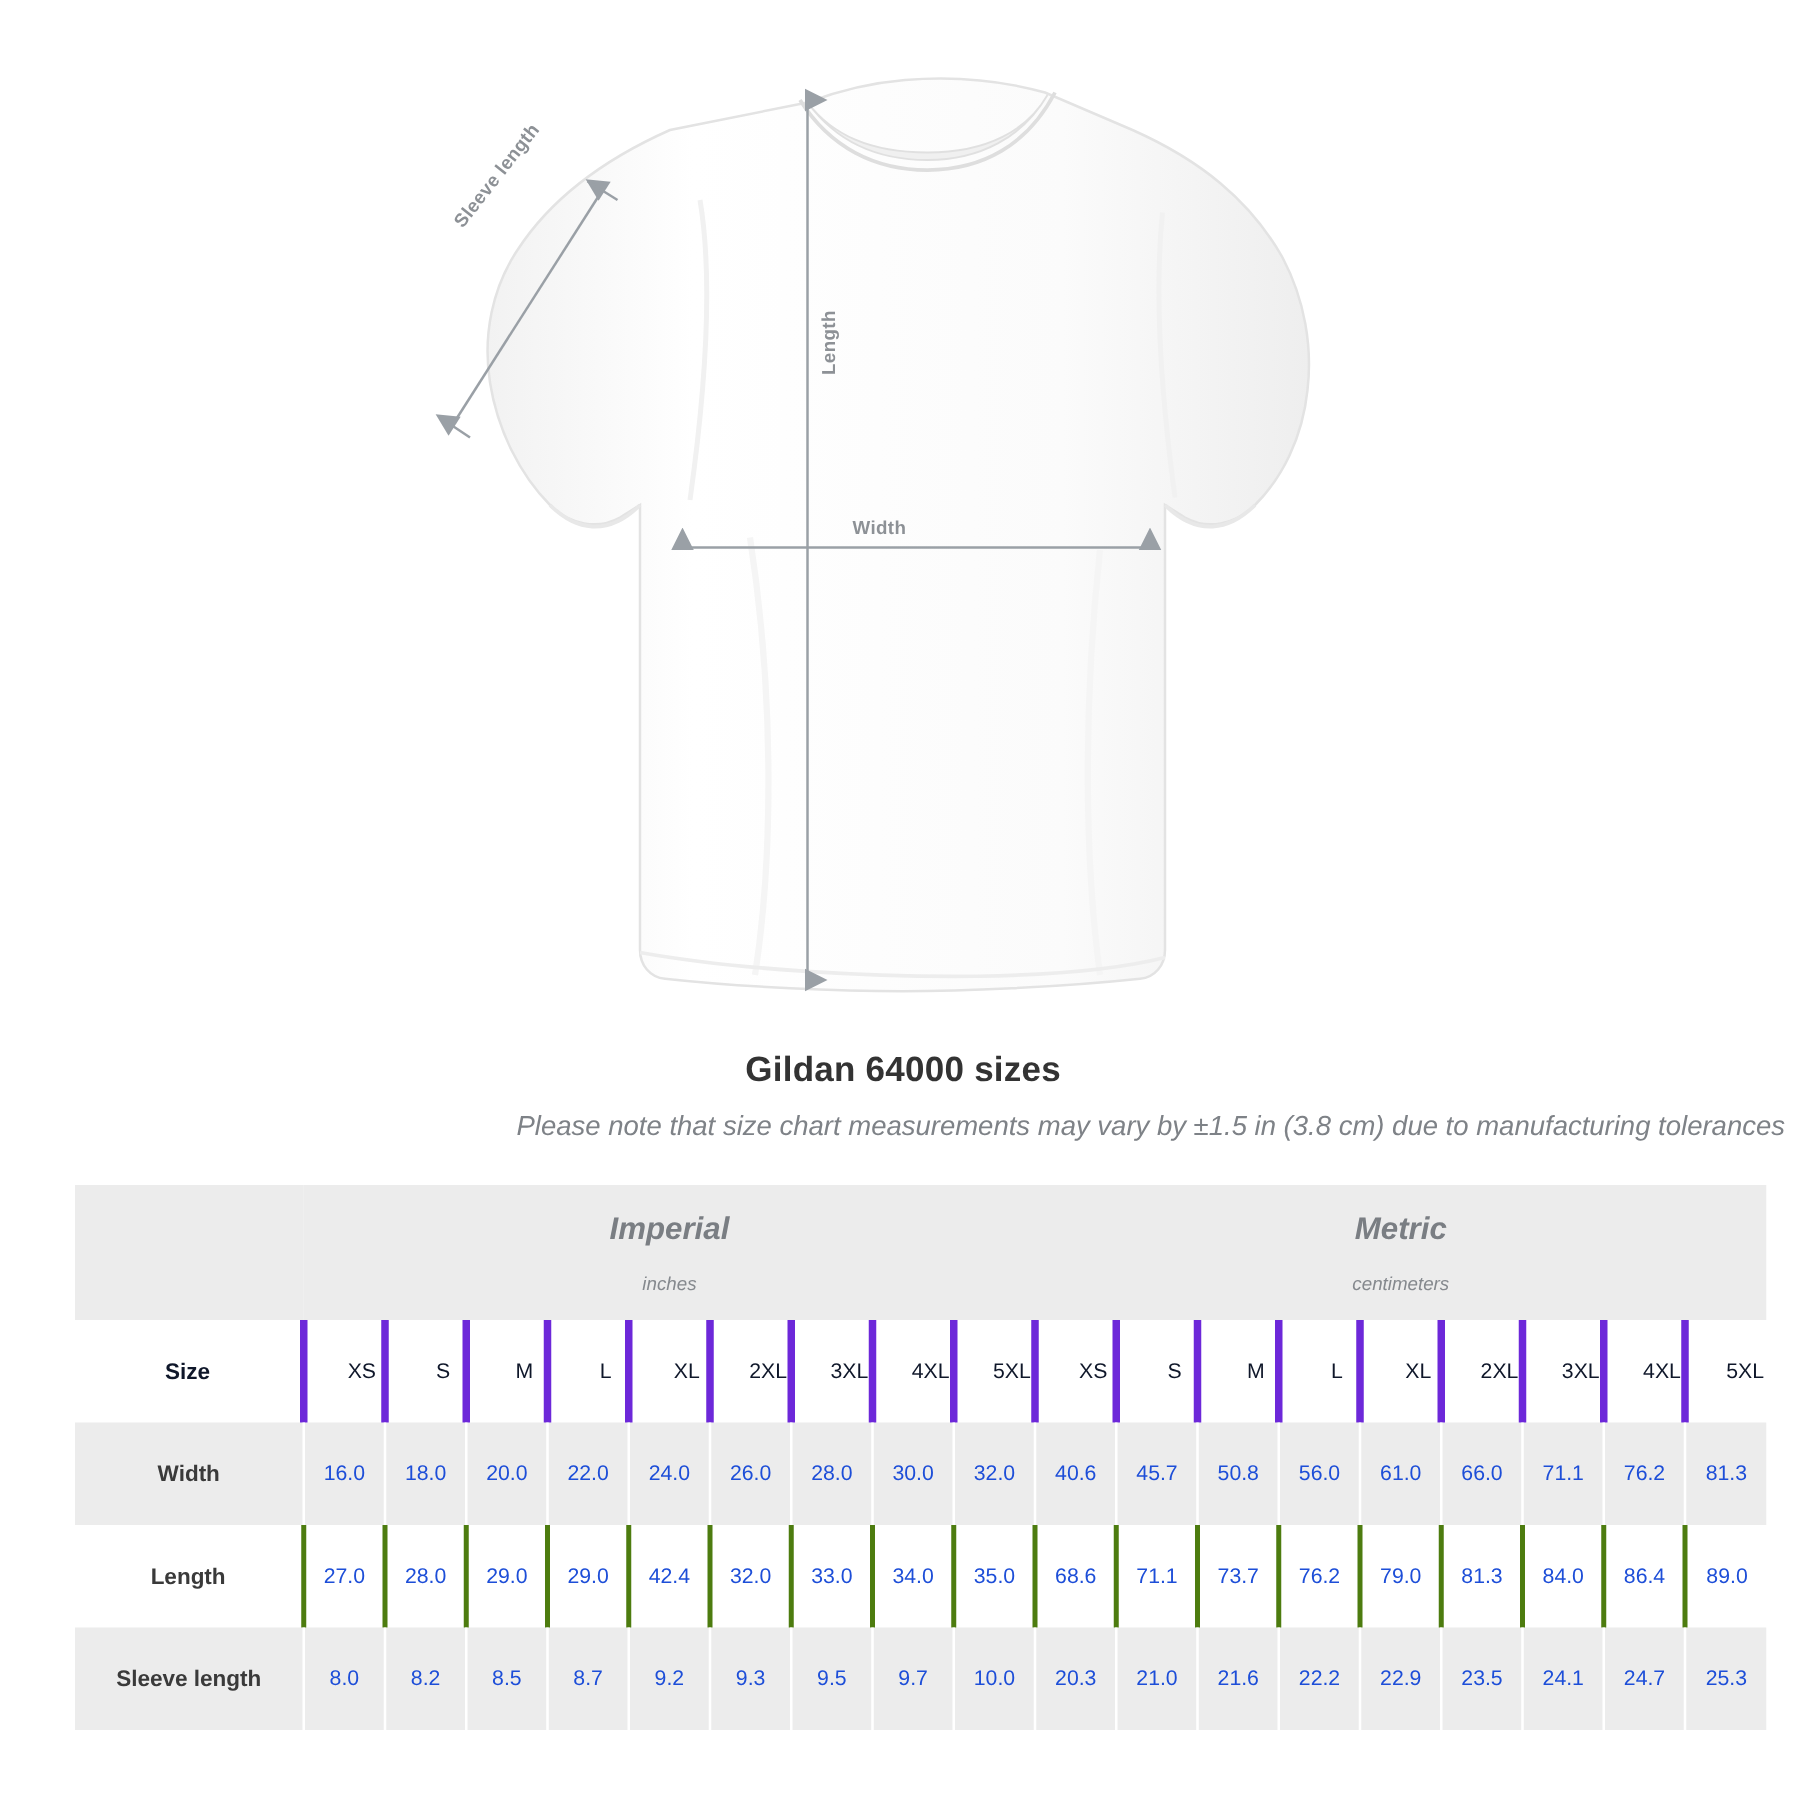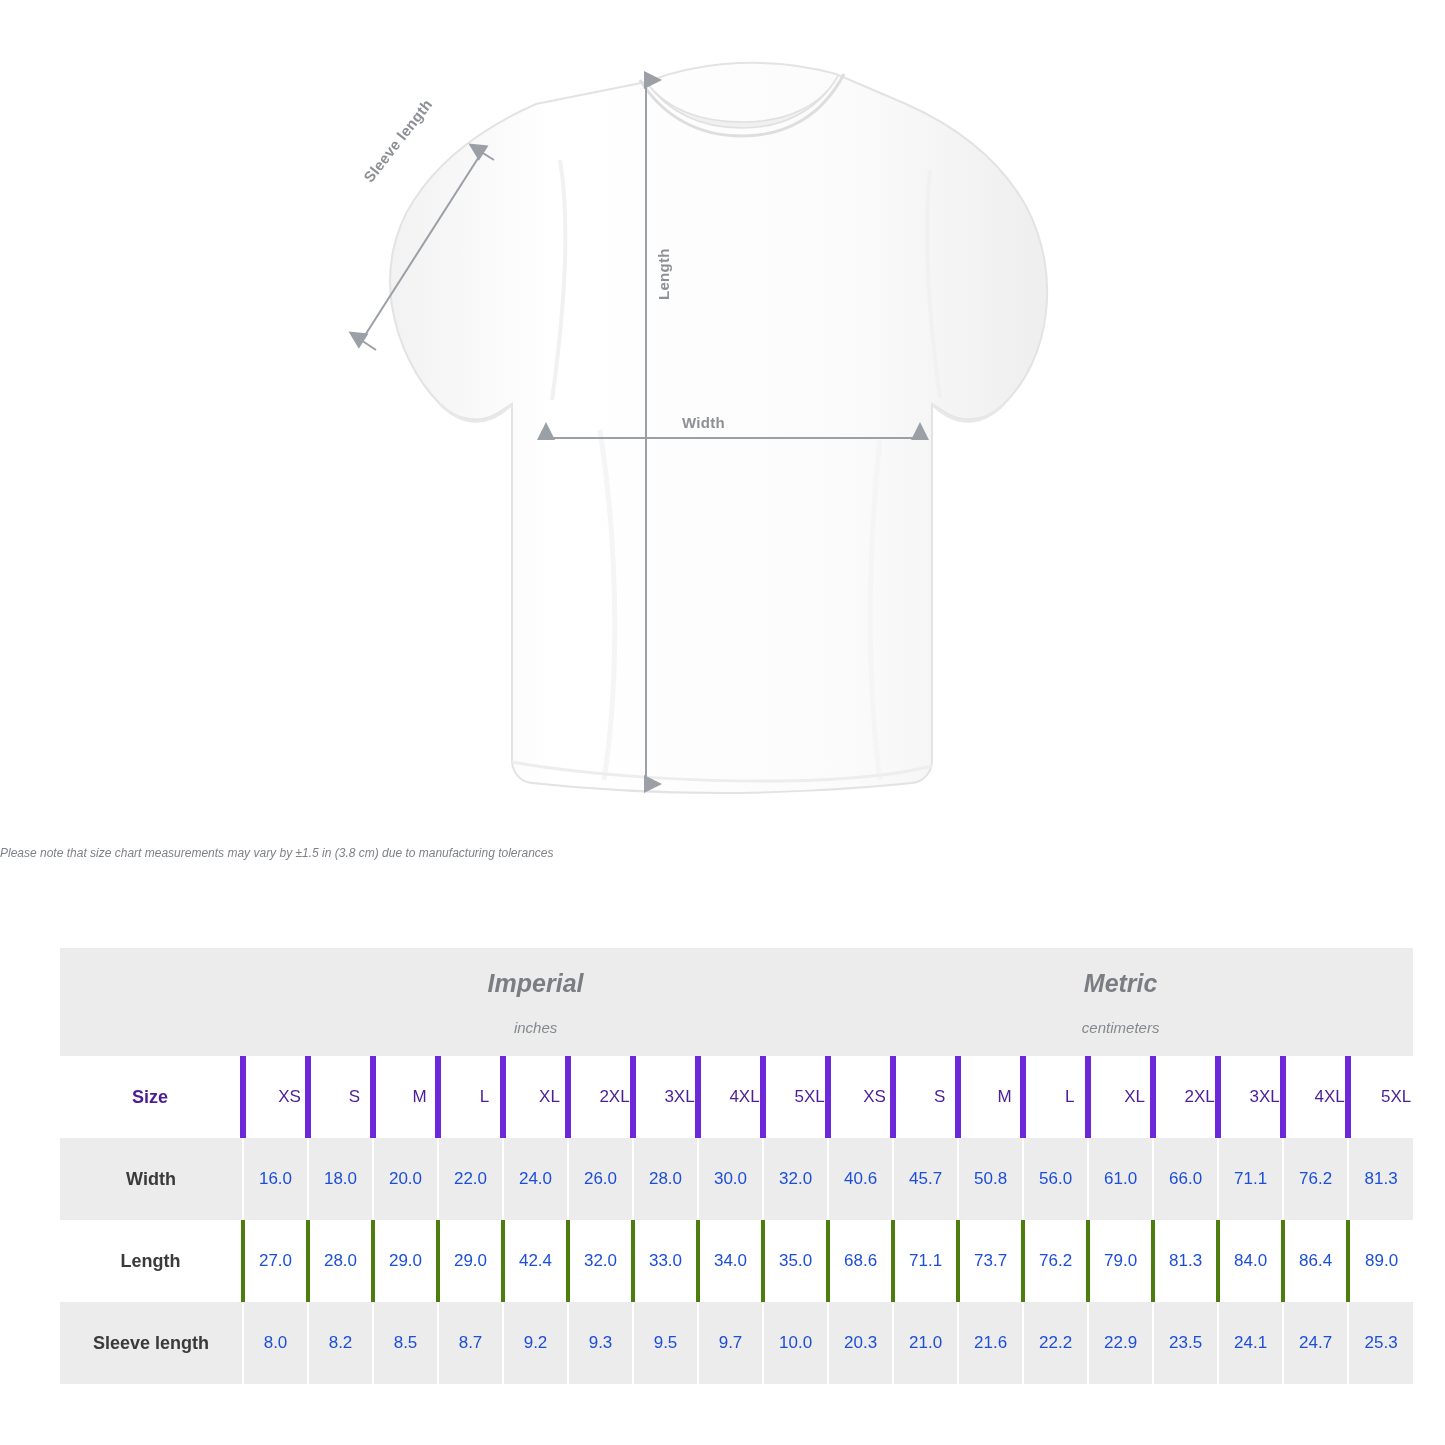--- a/index.html
+++ b/index.html
@@ -60,22 +60,22 @@
   
   .title {
     text-align: center;
     font-size: 28px;
     font-weight: bold;
     color: #333333;
     margin: 10px 0 0 0;
     letter-spacing: 0.2px;
   }
   .subtitle {
-    text-align: left;
-    font-size: 12px;
+    text-align: right;
+    font-size: 22px;
     font-style: italic;
     color: #7e8287;
     margin: 16px 17px 0 0;
   }
 
   
   .table-wrap {
     position: absolute;
     left: 60px;
     top: 948px;
@@ -109,21 +109,21 @@
     font-style: italic;
     color: #85898e;
     margin-top: 20px;
   }
   .hdrrow td {
     height: 82px;
     background: #ffffff;
     text-align: center;
     vertical-align: middle;
     font-size: 17px;
-    color: #4c1d95;
+    color: #0f172a;
   }
   .hdrrow td.rowhead {
     font-weight: bold;
     font-size: 18px;
   }
   .hdrrow td.sizecell {
     font-weight: normal;
     border-left: 6px solid #6d28d9;
     padding-left: 28px;
   }
@@ -215,20 +215,21 @@
       <line x1="646" y1="80" x2="646" y2="784" stroke="#9aa0a6" stroke-width="2" marker-start="url(#arrUp)" marker-end="url(#arrUp)"></line>
 
       <line x1="546" y1="438" x2="920" y2="438" stroke="#9aa0a6" stroke-width="2" marker-start="url(#arrUp)" marker-end="url(#arrUp)"></line>
     </svg>
 
     <div class="dim-label" id="label-sleeve">Sleeve length</div>
     <div class="dim-label" id="label-length">Length</div>
     <div class="dim-label" id="label-width">Width</div>
   </div>
 
+  <div class="title">Gildan 64000 sizes</div>
   <div class="subtitle">Please note that size chart measurements may vary by ±1.5 in (3.8 cm) due to manufacturing tolerances</div>
 
   <div class="table-wrap">
     <table class="size-table">
       <colgroup>
         <col class="col-rowhead">
         <col class="col-val">
           <col class="col-val">
           <col class="col-val">
           <col class="col-val">

